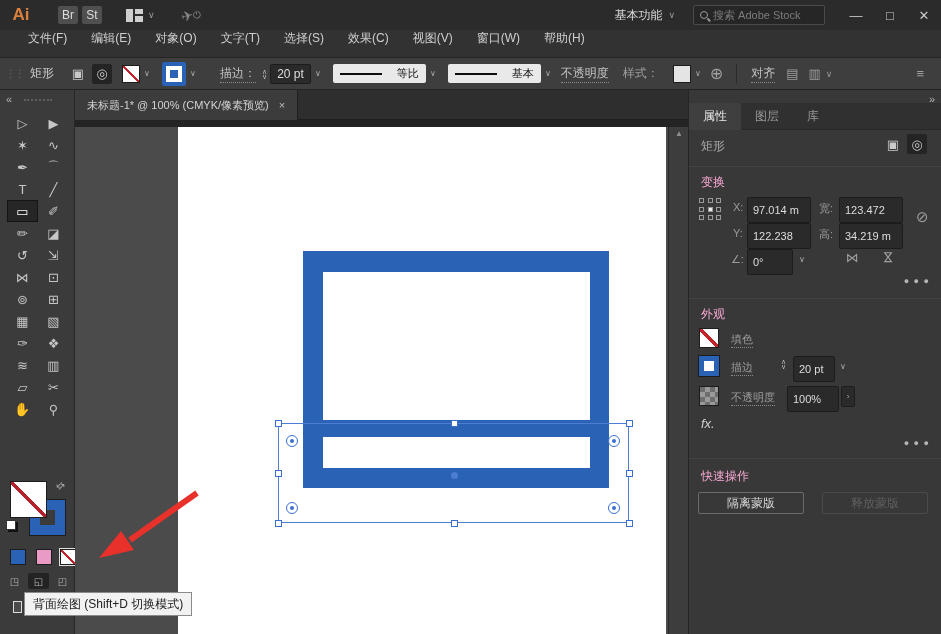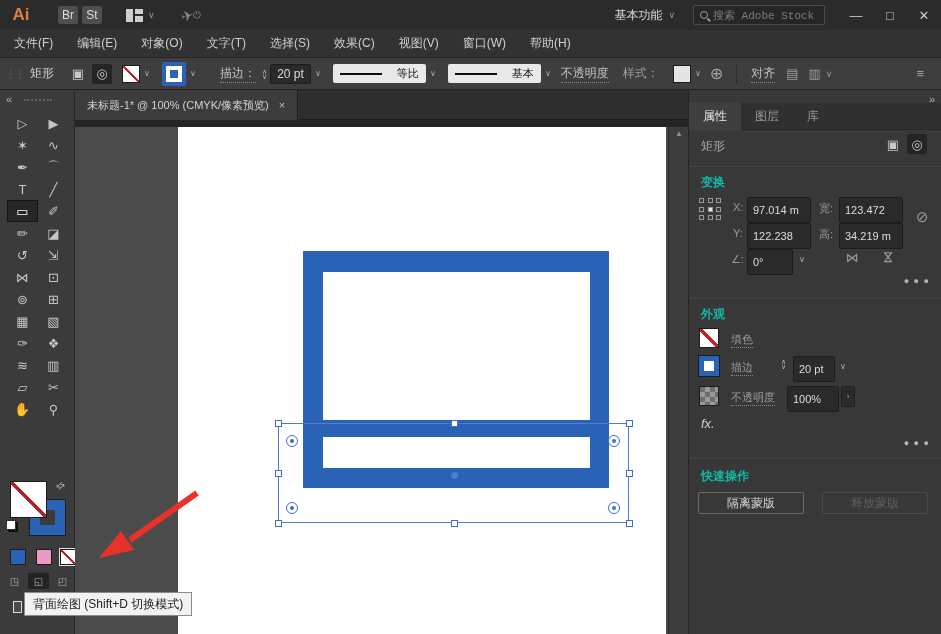--- a/index.html
+++ b/index.html
@@ -12,28 +12,28 @@
   .ai-logo { width:30px; height:24px; margin-left:6px; color:#d9803d; font-weight:bold; font-size:17px; display:flex; align-items:center; justify-content:center; }
   .badge { width:20px; height:18px; background:#4f4f4f; color:#ddd; font-size:12px; display:flex; align-items:center; justify-content:center; border-radius:2px; margin-left:22px; }
   .layout-ic { margin-left:24px; display:flex; align-items:center; gap:5px; color:#bdbdbd; }
   .layout-sq { width:17px; height:13px; background:#cfcfcf; position:relative; }
   .layout-sq::after { content:""; position:absolute; left:7px; top:0; width:2px; height:13px; background:#2b2b2b; }
   .layout-sq::before { content:""; position:absolute; left:9px; top:5px; width:8px; height:2px; background:#2b2b2b; z-index:1; }
   .share-ic { margin-left:26px; color:#8a8a8a; font-size:14px; transform:rotate(-15deg); }
   .tb-right { position:absolute; right:0; top:0; height:30px; display:flex; align-items:center; }
   .workspace { color:#d8d8d8; display:flex; align-items:center; gap:6px; margin-right:18px; }
   .chev { font-size:9px; color:#9a9a9a; }
-  .searchbox { width:132px; height:20px; background:#262626; border:1px solid #4a4a4a; border-radius:2px; display:flex; align-items:center; padding:0 6px; gap:5px; margin-right:14px;font-family:Liberation Mono, monospace; }
+  .searchbox { width:132px; height:20px; background:#262626; border:1px solid #4a4a4a; border-radius:2px; display:flex; align-items:center; padding:0 6px; gap:5px; margin-right:14px; }
   .mag { width:8px; height:8px; border:1.5px solid #9a9a9a; border-radius:50%; position:relative; flex:0 0 auto; }
   .mag::after { content:""; position:absolute; left:6px; top:7px; width:4px; height:1.5px; background:#9a9a9a; transform:rotate(45deg); }
   .search-ph { color:#7d7d7d; font-size:11px; white-space:nowrap; }
   .winbtn { width:34px; height:30px; display:flex; align-items:center; justify-content:center; color:#c9c9c9; font-size:13px; }
 
   
-  .menubar { position:absolute; left:0; top:30px; width:941px; height:28px; background:#323232; border-bottom:1px solid #252525; display:flex; align-items:center; gap:24px; padding-left:14px; }
+  .menubar { position:absolute; left:0; top:30px; width:941px; height:28px; background:#323232; border-bottom:1px solid #252525; display:flex; align-items:flex-start; gap:24px; padding-left:28px; }
   .menu-item { color:#cfcfcf; white-space:nowrap; }
 
   
   .optionsbar { position:absolute; left:0; top:58px; width:941px; height:32px; background:#3e3e3e; border-bottom:1px solid #232323; display:flex; align-items:center; padding-left:6px; }
   .grip { color:#6a6a6a; font-size:10px; letter-spacing:-1px; margin-right:6px; }
   .ob-label { color:#cfcfcf; margin-right:10px; white-space:nowrap; }
   .ob-link { color:#c3c3c3; border-bottom:1px dotted #8a8a8a; margin:0 6px; white-space:nowrap; }
   .ic-btn { width:20px; height:20px; display:flex; align-items:center; justify-content:center; color:#c9c9c9; font-size:13px; border-radius:2px; margin-left:4px; }
   .ic-btn.active { background:#242424; }
   .swatch-none { width:18px; height:18px; background:#fff; border:1px solid #1d1d1d;
@@ -94,21 +94,21 @@
 
   .tooltip { position:absolute; left:24px; top:592px; height:24px; background:#f2f2f2; border:1px solid #8a8a8a; color:#222; font-size:12px; display:flex; align-items:center; padding:0 8px; white-space:nowrap; z-index:5; }
   .tooltip-ic { position:absolute; left:13px; top:601px; width:9px; height:12px; border:1px solid #dcdcdc; background:#4b4b4b; z-index:4; }
 
   
   .rpanel { position:absolute; left:688px; top:90px; width:253px; height:544px; background:#383838; border-left:1px solid #252525; }
   .collapse-r { position:absolute; right:6px; top:3px; color:#b5b5b5; font-size:11px; }
   .rtabs { position:absolute; left:0; top:13px; width:253px; height:27px; background:#303030; border-bottom:1px solid #272727; display:flex; }
   .rtab { padding:0 14px; height:27px; display:flex; align-items:center; color:#989898; font-size:12px; }
   .rtab.active { background:#3f3f3f; color:#e8e8e8; }
-  .sect-label { color:#14b8a6;font-weight:bold; }
+  .sect-label { color:#f9a8d4; }
   .objrow { position:absolute; left:0; top:40px; width:253px; height:30px; }
   .objrow .name { position:absolute; left:12px; top:8px; color:#a9a9a9; }
   .objrow .ic1 { position:absolute; left:190px; top:4px; }
   .objrow .ic2 { position:absolute; left:214px; top:4px; }
   .divider { position:absolute; left:0; width:253px; height:1px; background:#2a2a2a; border-bottom:1px solid #434343; }
 
   .pfield { position:absolute; height:19px; background:#2a2a2a; border:1px solid #1c1c1c; border-radius:2px; color:#ddd; font-size:11px; display:flex; align-items:center; padding:12px 5px; }
   .plbl { position:absolute; color:#9a9a9a; font-size:11px; }
   .dotted-u { border-bottom:1px dotted #8a8a8a; }
   .more { position:absolute; color:#b5b5b5; letter-spacing:1px; font-size:9px; }

